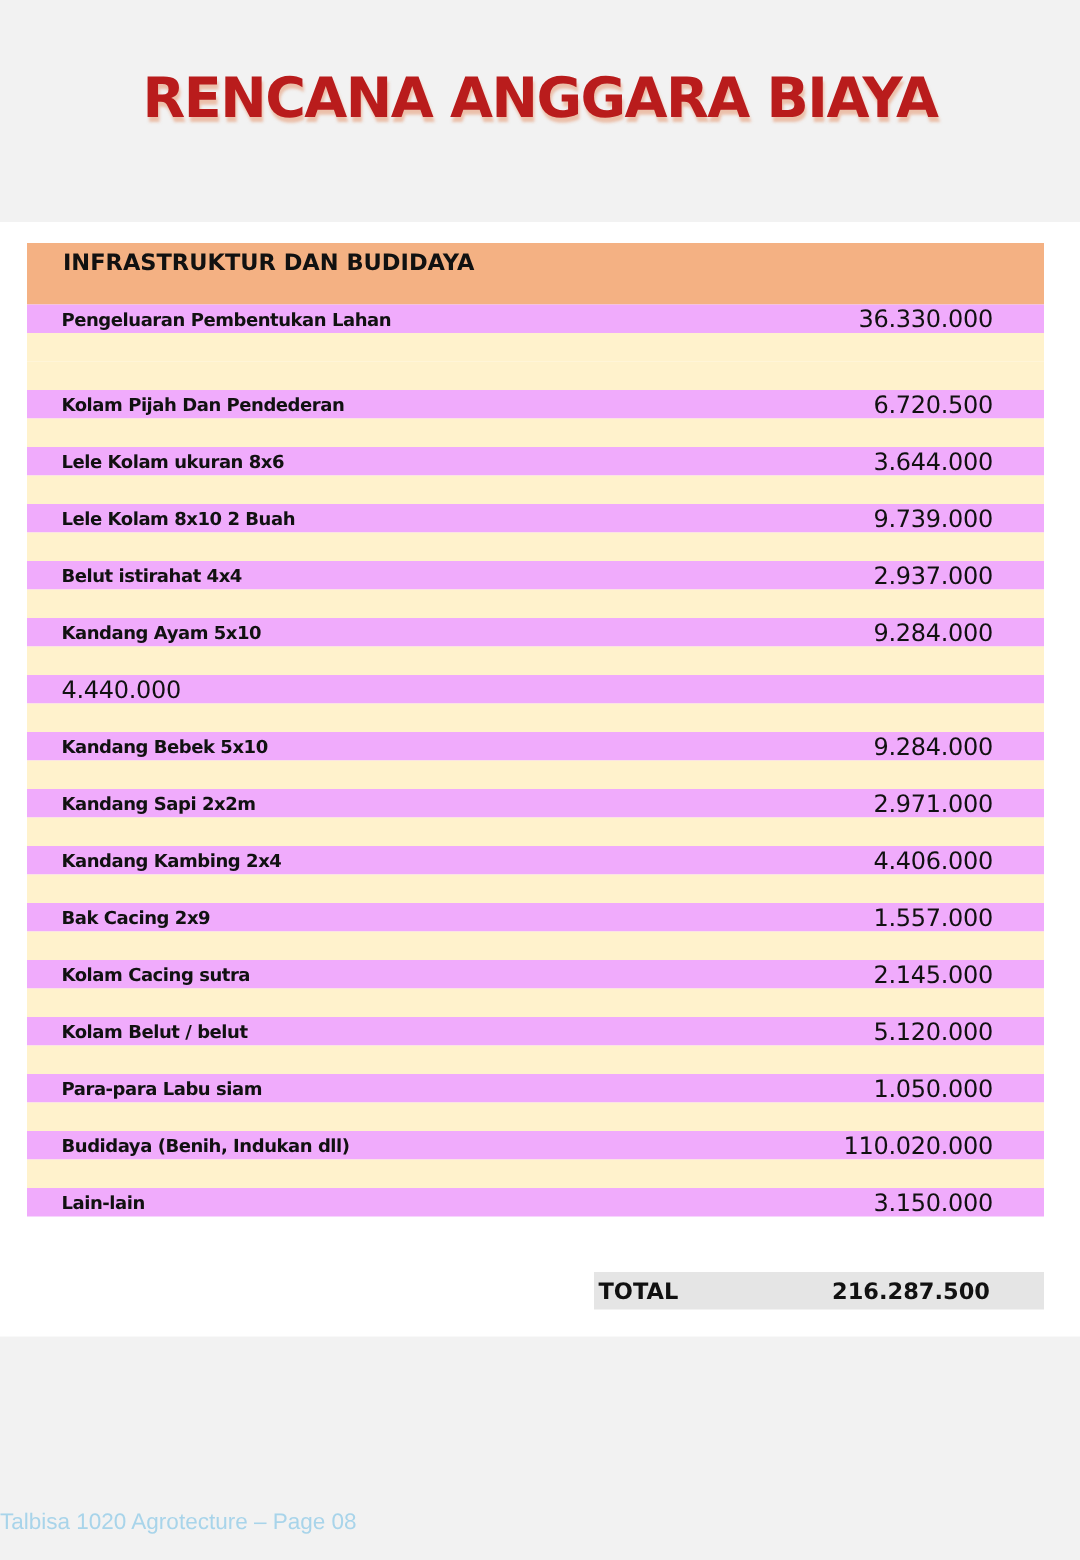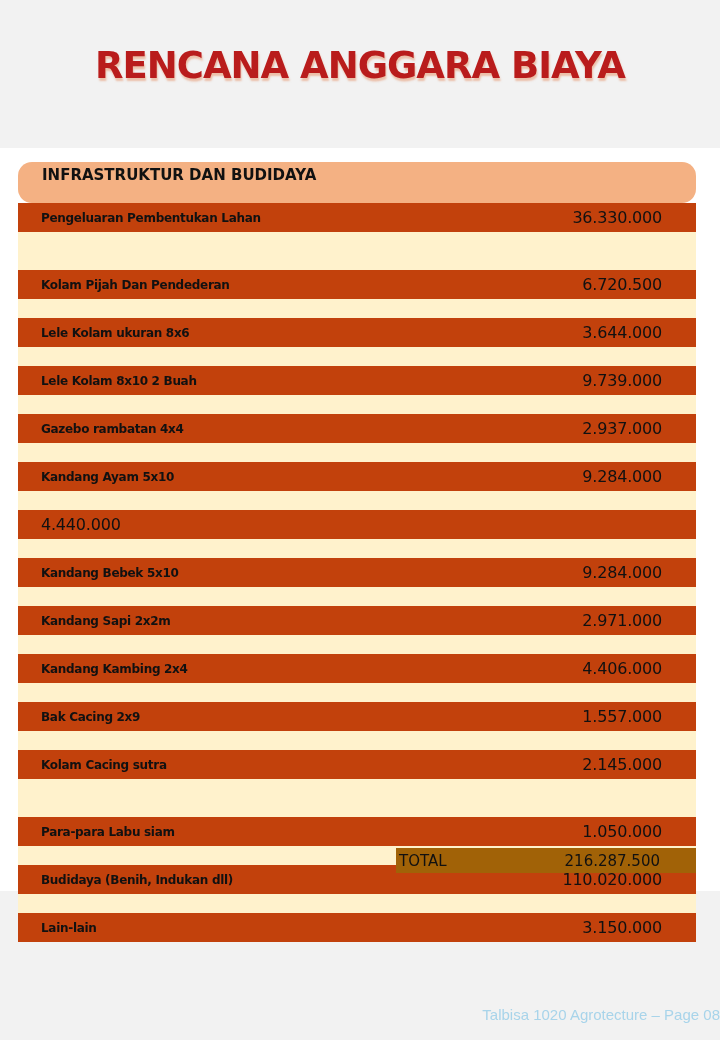--- a/index.html
+++ b/index.html
@@ -13,38 +13,38 @@
     letter-spacing: -1px; color: #b91c1c;
     text-shadow: 1px 3px 2px rgba(230,150,110,0.55);
   }
   .sheet {
     position: absolute; top: 148px; left: 0; width: 720px; height: 743px; background: #ffffff;
   }
   .table { position: absolute; left: 18px; top: 14px; width: 678px; }
   .header {
     height: 41px; background: #f4b183; color: #111;
     font-family: "DejaVu Sans", sans-serif; font-weight: bold; font-size: 15px;
-    padding-left: 24px; box-sizing: border-box; padding-top: 4px; border-radius: 14px;
+    padding-left: 24px; box-sizing: border-box; padding-top: 4px;
   }
   .row {
-    height: 29px; background: #c2410c; display: flex; align-items: center;
+    height: 19px; background: #f0abfc; display: flex; align-items: center;
     justify-content: space-between; box-sizing: border-box; padding: 0 34px 0 23px;
     font-size: 12.5px; color: #111;
   }
   .row .label { font-family: "DejaVu Sans", sans-serif; font-weight: bold; font-size: 12px; letter-spacing: -0.3px; }
   .row .value { font-family: "DejaVu Sans", sans-serif; font-size: 16px; letter-spacing: -0.2px; }
   .spacer { height: 19px; background: #fff2cc; }
   .total {
     position: absolute; left: 396px; top: 700px; width: 300px; height: 25px;
-    background: #a16207; display: flex; align-items: center; justify-content: space-between;
+    background: #e5e5e5; display: flex; align-items: center; justify-content: space-between;
     box-sizing: border-box; padding: 0 36px 0 3px;
-    font-family: "DejaVu Sans", sans-serif; font-weight: normal; font-size: 15px; color: #111;
+    font-family: "DejaVu Sans", sans-serif; font-weight: bold; font-size: 15px; color: #111;
   }
   .footer {
-    position: absolute; top: 1006px; left: 0; width: 720px; text-align: right;
+    position: absolute; top: 1006px; left: 0; width: 720px; text-align: left;
     font-size: 15px; color: #a8d4ea;
   }
 </style>
 </head>
 <body>
 
 <div class="title">RENCANA ANGGARA BIAYA</div>
 
 <div class="sheet">
   <div class="table">
@@ -65,21 +65,21 @@
           <span class="label">Lele Kolam ukuran 8x6</span>
           <span class="value">3.644.000</span>
         </div>
         <div class="spacer"></div>
         <div class="row">
           <span class="label">Lele Kolam 8x10 2 Buah</span>
           <span class="value">9.739.000</span>
         </div>
         <div class="spacer"></div>
         <div class="row">
-          <span class="label">Gazebo rambatan 4x4</span>
+          <span class="label">Belut istirahat 4x4</span>
           <span class="value">2.937.000</span>
         </div>
         <div class="spacer"></div>
         <div class="row">
           <span class="label">Kandang Ayam 5x10</span>
           <span class="value">9.284.000</span>
         </div>
         <div class="spacer"></div>
         <div class="row">
           <span class="value">4.440.000</span>
@@ -103,20 +103,24 @@
         <div class="row">
           <span class="label">Bak Cacing 2x9</span>
           <span class="value">1.557.000</span>
         </div>
         <div class="spacer"></div>
         <div class="row">
           <span class="label">Kolam Cacing sutra</span>
           <span class="value">2.145.000</span>
         </div>
         <div class="spacer"></div>
+        <div class="row">
+          <span class="label">Kolam Belut /  belut</span>
+          <span class="value">5.120.000</span>
+        </div>
         <div class="spacer"></div>
         <div class="row">
           <span class="label">Para-para Labu siam</span>
           <span class="value">1.050.000</span>
         </div>
         <div class="spacer"></div>
         <div class="row">
           <span class="label">Budidaya (Benih, Indukan dll)</span>
           <span class="value">110.020.000</span>
         </div>

